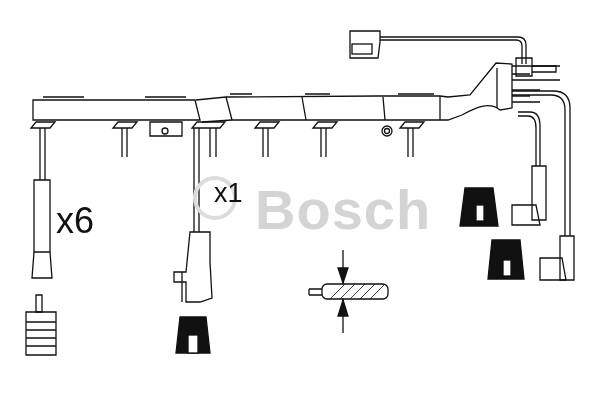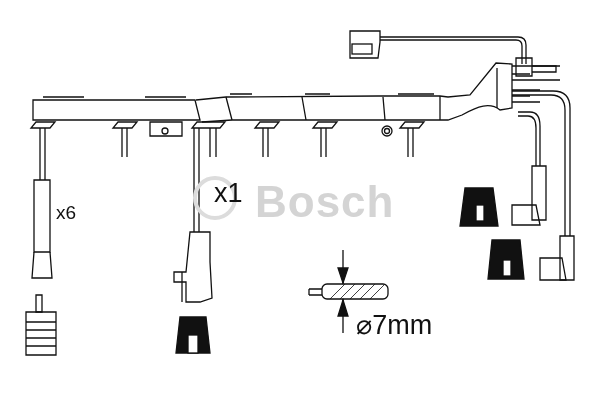--- a/index.html
+++ b/index.html
@@ -1,22 +1,22 @@
 <!DOCTYPE html>
 <html><head>
 <meta charset="utf-8">
 <style>
   html,body{margin:0;padding:0;background:#ffffff;}
   #stage{position:relative;width:600px;height:400px;background:#ffffff;overflow:hidden;font-family:"Liberation Sans",sans-serif;}
   svg{position:absolute;left:0;top:0;}
   .lbl{position:absolute;color:#111;font-family:"Liberation Sans",sans-serif;line-height:1;}
-  #x6{left:56px;top:203px;font-size:19px;}
+  #x6{left:56px;top:203px;font-size:36px;}
   #x1{left:206px;top:180px;font-size:27px;margin-left:8px;}
   #dim{left:356px;top:312px;font-size:27px;}
-  #brand{position:absolute;left:255px;top:177px;font-size:44px;font-weight:bold;color:#d4d4d4;letter-spacing:1px;font-family:"Liberation Sans",sans-serif;}
+  #brand{position:absolute;left:255px;top:177px;font-size:56px;font-weight:bold;color:#d4d4d4;letter-spacing:1px;font-family:"Liberation Sans",sans-serif;}
   #brand-ring{position:absolute;left:193px;top:176px;width:44px;height:44px;border:4px solid #dcdcdc;border-radius:50%;box-sizing:border-box;}
 </style>
 </head>
 <body>
 
 <div id="stage">
   <svg width="600" height="400" viewBox="0 0 600 400" fill="none" stroke="#111" stroke-width="1.3">
 
     <g>
       <path d="M33 100 L195 100 L200 120 L33 120 Z"></path>
@@ -92,14 +92,13 @@
       <path d="M330 299 L345 284 M340 299 L355 284 M350 299 L365 284 M360 299 L375 284 M370 299 L385 284" stroke-width="0.8"></path>
       <path d="M343 250 L343 284 M343 299 L343 333"></path>
       <path d="M338 268 L348 268 L343 283 Z M338 316 L348 316 L343 300 Z" fill="#111"></path>
     </g>
   </svg>
 
   <div id="brand-ring"></div>
   <div id="brand">Bosch</div>
   <div class="lbl" id="x6">x6</div>
   <div class="lbl" id="x1">x1</div>
-  <div class="lbl" id="dim">⌀7mm</div>
 </div>
 
 </body></html>

